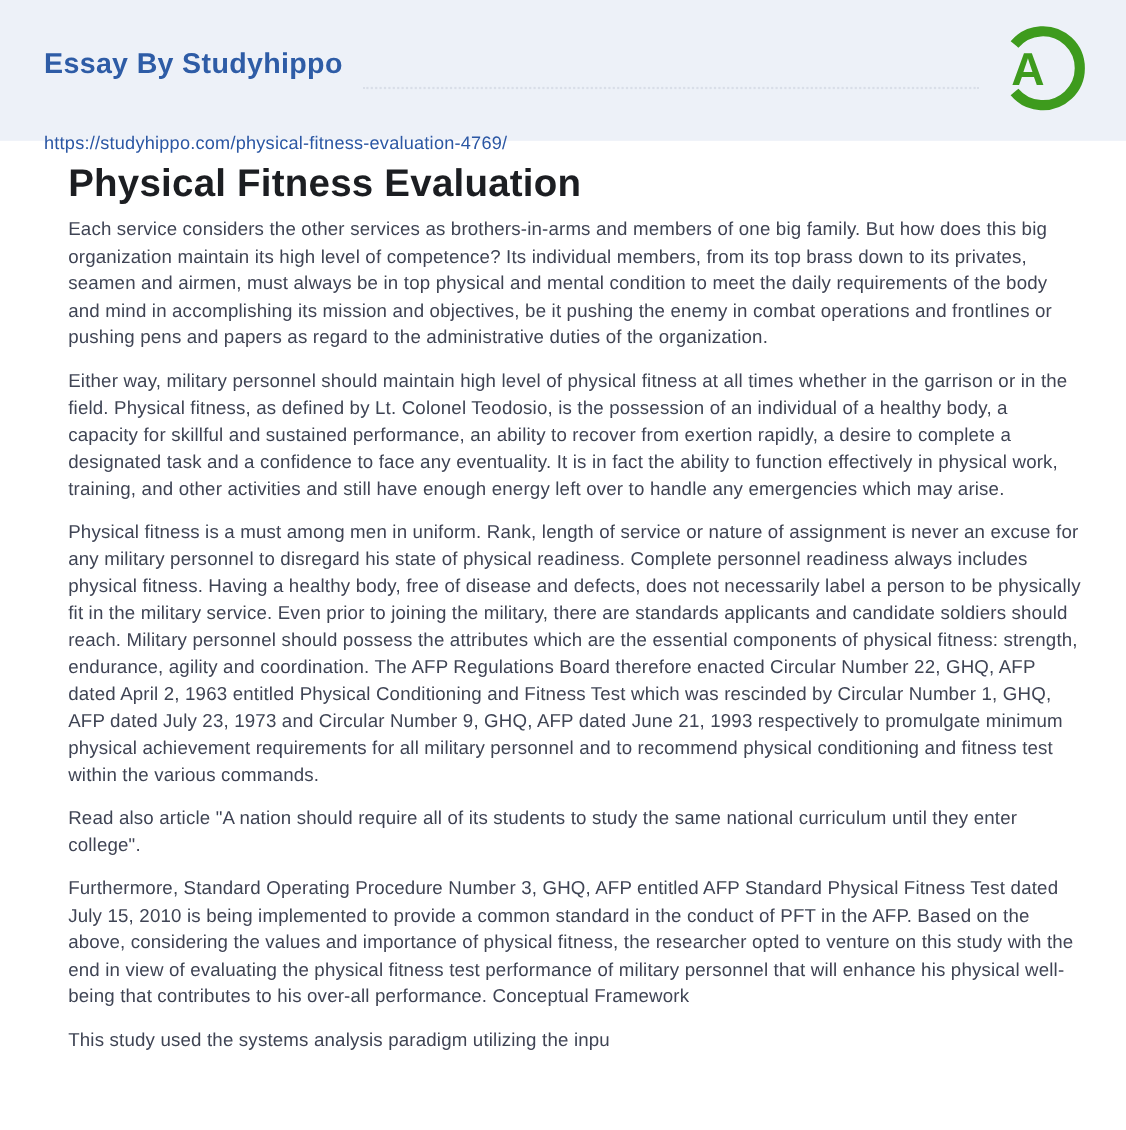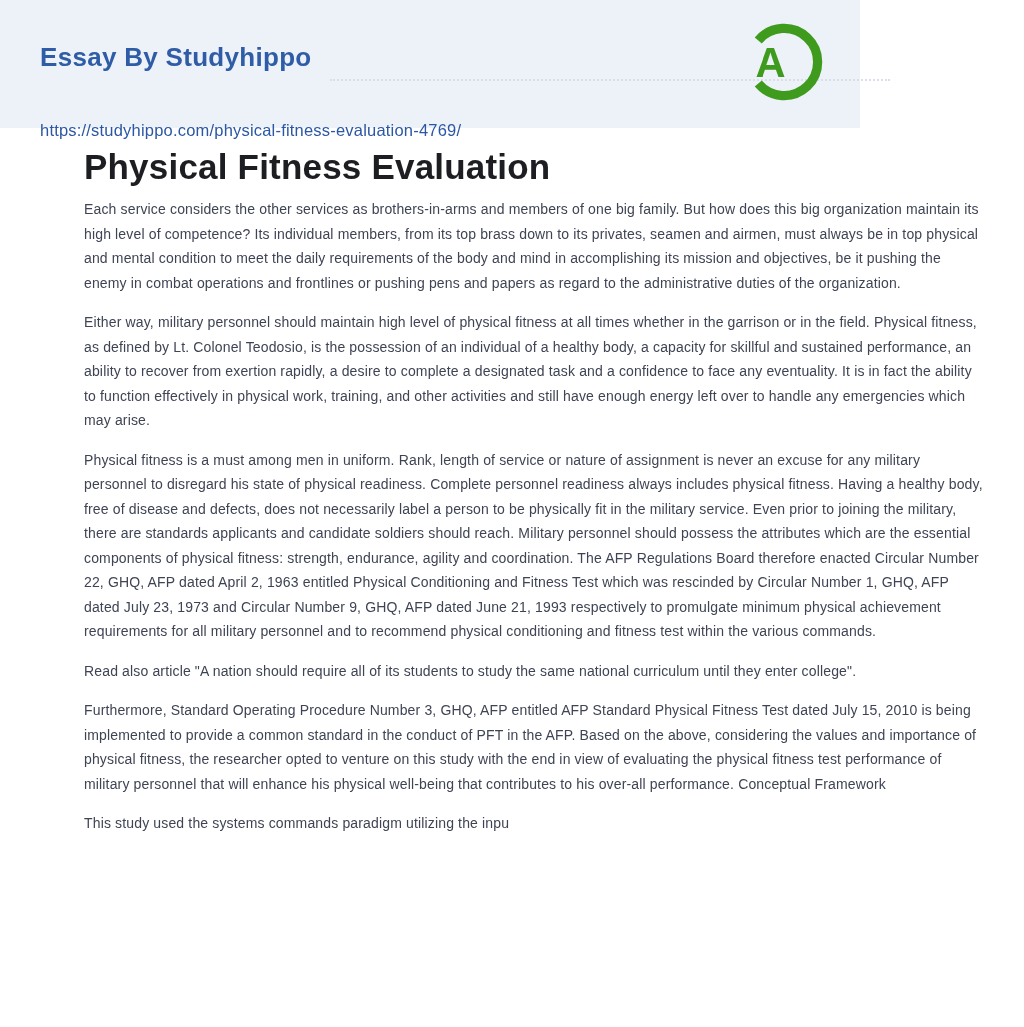--- a/index.html
+++ b/index.html
@@ -7,21 +7,21 @@
     width: 1024px;
     height: 1027px;
     overflow: hidden;
     background: #ffffff;
     font-family: "Liberation Sans", sans-serif;
   }
 
   
   .header {
     position: relative;
-    width: 860px;
+    width: 1024px;
     height: 128px;
     background: #edf1f8;
   }
   .site-title {
     position: absolute;
     left: 40px;
     top: 42px;
     font-size: 26px;
     font-weight: 700;
     letter-spacing: 0.3px;
@@ -64,33 +64,32 @@
   }
   .logo-letter-text {
     fill: #3e9b1d;
     font-family: "Liberation Sans", sans-serif;
     font-size: 50px;
     font-weight: 600;
   }
 
   
   .article {
-    padding: 18px 40px 0 40px;
-    margin-left: 44px;
+    padding: 18px 40px 0 62px;
   }
   .article h1 {
     font-size: 35px;
     line-height: 42px;
     font-weight: 800;
     color: #1c1e22;
     letter-spacing: 0.2px;
     margin: 0 0 9px 0;
   }
   .article p {
-    font-size: 14px;
+    font-size: 17px;
     line-height: 24.5px;
     letter-spacing: 0.15px;
     color: #3f4454;
     margin: 0 0 15px 0;
   }
 </style>
 </head>
 <body>
 
 <header class="header">
@@ -114,14 +113,14 @@
   <p>Each service considers the other services as brothers-in-arms and members of one big family. But how does this big organization maintain its high level of competence? Its individual members, from its top brass down to its privates, seamen and airmen, must always be in top physical and mental condition to meet the daily requirements of the body and mind in accomplishing its mission and objectives, be it pushing the enemy in combat operations and frontlines or pushing pens and papers as regard to the administrative duties of the organization.</p>
 
   <p>Either way, military personnel should maintain high level of physical fitness at all times whether in the garrison or in the field. Physical fitness, as defined by Lt. Colonel Teodosio, is the possession of an individual of a healthy body, a capacity for skillful and sustained performance, an ability to recover from exertion rapidly, a desire to complete a designated task and a confidence to face any eventuality. It is in fact the ability to function effectively in physical work, training, and other activities and still have enough energy left over to handle any emergencies which may arise.</p>
 
   <p>Physical fitness is a must among men in uniform. Rank, length of service or nature of assignment is never an excuse for any military personnel to disregard his state of physical readiness. Complete personnel readiness always includes physical fitness. Having a healthy body, free of disease and defects, does not necessarily label a person to be physically fit in the military service. Even prior to joining the military, there are standards applicants and candidate soldiers should reach. Military personnel should possess the attributes which are the essential components of physical fitness: strength, endurance, agility and coordination. The AFP Regulations Board therefore enacted Circular Number 22, GHQ, AFP dated April 2, 1963 entitled Physical Conditioning and Fitness Test which was rescinded by Circular Number 1, GHQ, AFP dated July 23, 1973 and Circular Number 9, GHQ, AFP dated June 21, 1993 respectively to promulgate minimum physical achievement requirements for all military personnel and to recommend physical conditioning and fitness test within the various commands.</p>
 
   <p>Read also article "A nation should require all of its students to study the same national curriculum until they enter college".</p>
 
   <p>Furthermore, Standard Operating Procedure Number 3, GHQ, AFP entitled AFP Standard Physical Fitness Test dated July 15, 2010 is being implemented to provide a common standard in the conduct of PFT in the AFP. Based on the above, considering the values and importance of physical fitness, the researcher opted to venture on this study with the end in view of evaluating the physical fitness test performance of military personnel that will enhance his physical well-being that contributes to his over-all performance. Conceptual Framework</p>
 
-  <p>This study used the systems commands paradigm utilizing the inpu</p>
+  <p>This study used the systems analysis paradigm utilizing the inpu</p>
 </main>
 
 </body></html>

